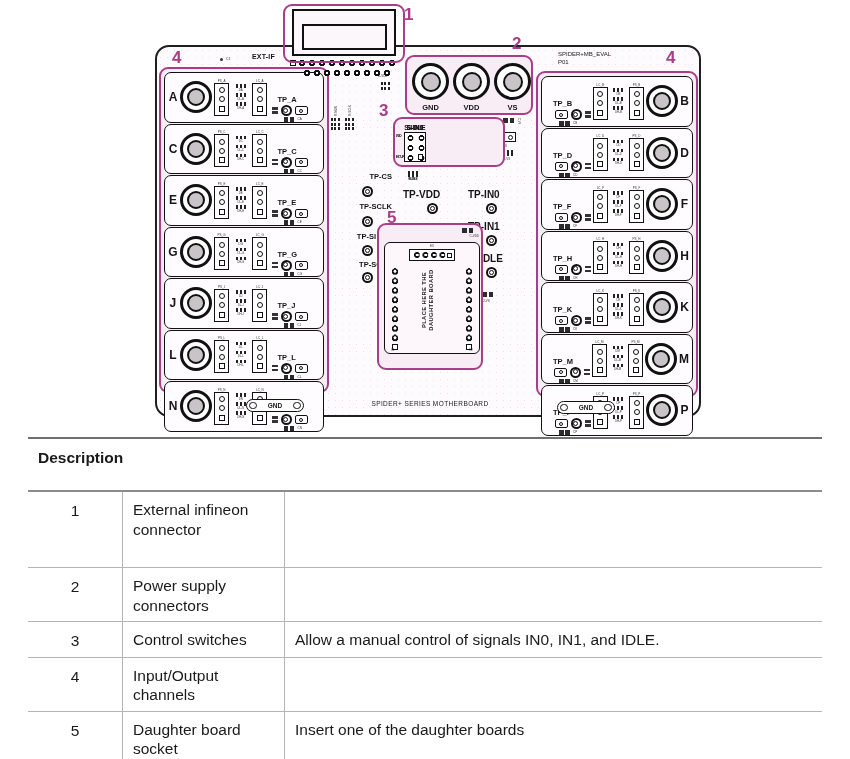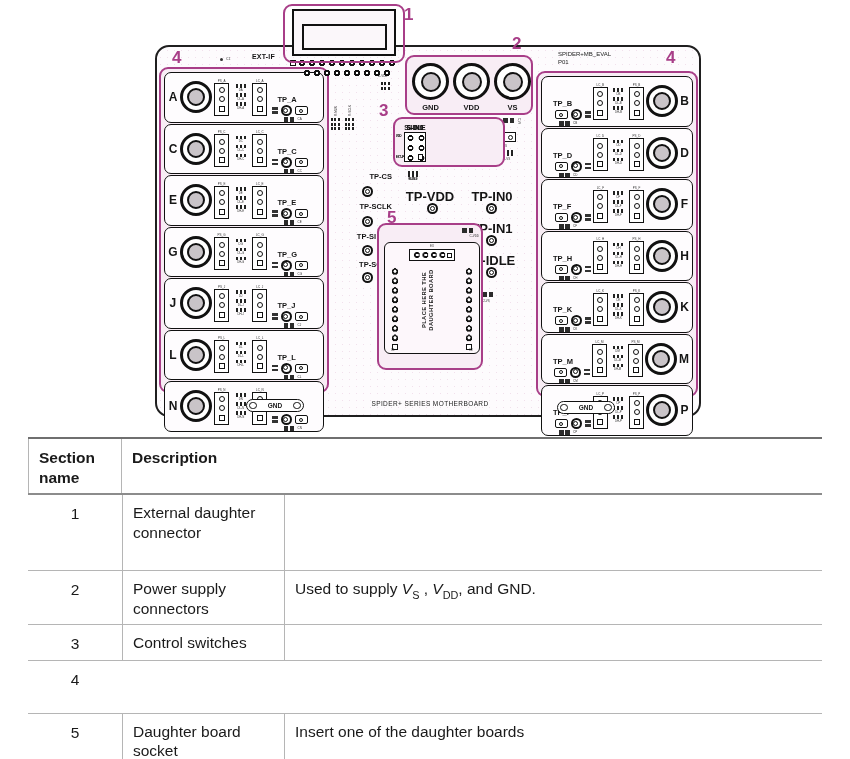--- a/index.html
+++ b/index.html
@@ -64,21 +64,21 @@
     border:1.5px solid #111; border-radius:50%;}
   .tp-left-item .tpl{position:absolute; font-weight:bold; font-size:7.5px; text-align:right;}
   .tp-left-wrap .tp-left-item:nth-child(1) .tpl{left:318px; top:172px; width:74px;}
   .tp-left-wrap .tp-left-item:nth-child(1) .tpr{left:362px; top:186px;}
   .tp-left-wrap .tp-left-item:nth-child(2) .tpl{left:318px; top:202px; width:74px;}
   .tp-left-wrap .tp-left-item:nth-child(2) .tpr{left:362px; top:216px;}
   .tp-left-wrap .tp-left-item:nth-child(3) .tpl{left:318px; top:232px; width:58px;}
   .tp-left-wrap .tp-left-item:nth-child(3) .tpr{left:362px; top:245px;}
   .tp-left-wrap .tp-left-item:nth-child(4) .tpl{left:318px; top:260px; width:64px;}
   .tp-left-wrap .tp-left-item:nth-child(4) .tpr{left:362px; top:272px;}
-  .tpm-lbl{position:absolute; font-weight:bold; font-size:13px; text-align:center;}
+  .tpm-lbl{position:absolute; font-weight:bold; font-size:10px; }
 
   
   .box5{left:377px; top:223px; width:106px; height:147px; z-index:5;}
   .socket{position:absolute; left:5px; top:17px; width:96px; height:112px; background:#fdf7fb;
     border:1.6px solid #111; border-radius:6px;}
   .pincol{position:absolute; top:24px; width:8px; height:76px;
     background-image:radial-gradient(circle at 4px 4.6px, #fff 1.5px, #111 1.6px 3.2px, transparent 3.4px);
     background-size:8px 9.5px; background-repeat:repeat-y;}
   .pincol-sq{position:absolute; width:6px; height:6px; border:1.4px solid #111; background:#fff;}
   .sock-hdr{position:absolute; left:24px; top:6px; width:46px; height:12px; border:1.6px solid #111;
@@ -1079,42 +1079,42 @@
     <span class="ring"></span>
       <span class="g">GND</span>
       <span class="ring"></span>
   </div>
   <div class="tiny-dot" style="left:236px; top:403px;"></div>
   <div class="tiny-dot" style="left:620px; top:405px;"></div>
 </div>
 
 <div class="tbl">
   <div class="trow thead">
-    <div class="c-name">Section name</div>
     <div>Description</div>
   </div>
   <div class="tbl-body">
   <div class="trow">
     <div class="c-num">1</div>
-    <div class="c-name">External daughter connector</div>
+    <div class="c-name">External infineon connector</div>
   </div>
 
   <div class="trow">
     <div class="c-num">2</div>
     <div class="c-name">Power supply connectors</div>
-    <div class="c-desc">Used to supply <i>V</i><sub>S</sub> , <i>V</i><sub>DD</sub>, and GND.</div>
   </div>
 
   <div class="trow">
     <div class="c-num">3</div>
     <div class="c-name">Control switches</div>
+    <div class="c-desc">Allow a manual control of signals IN0, IN1, and IDLE.</div>
   </div>
 
   <div class="trow">
     <div class="c-num">4</div>
+    <div class="c-name">Input/Output channels</div>
   </div>
 
   <div class="trow">
     <div class="c-num">5</div>
     <div class="c-name">Daughter board socket</div>
     <div class="c-desc">Insert one of the daughter boards</div>
   </div>
 </div>
 </div>
 

